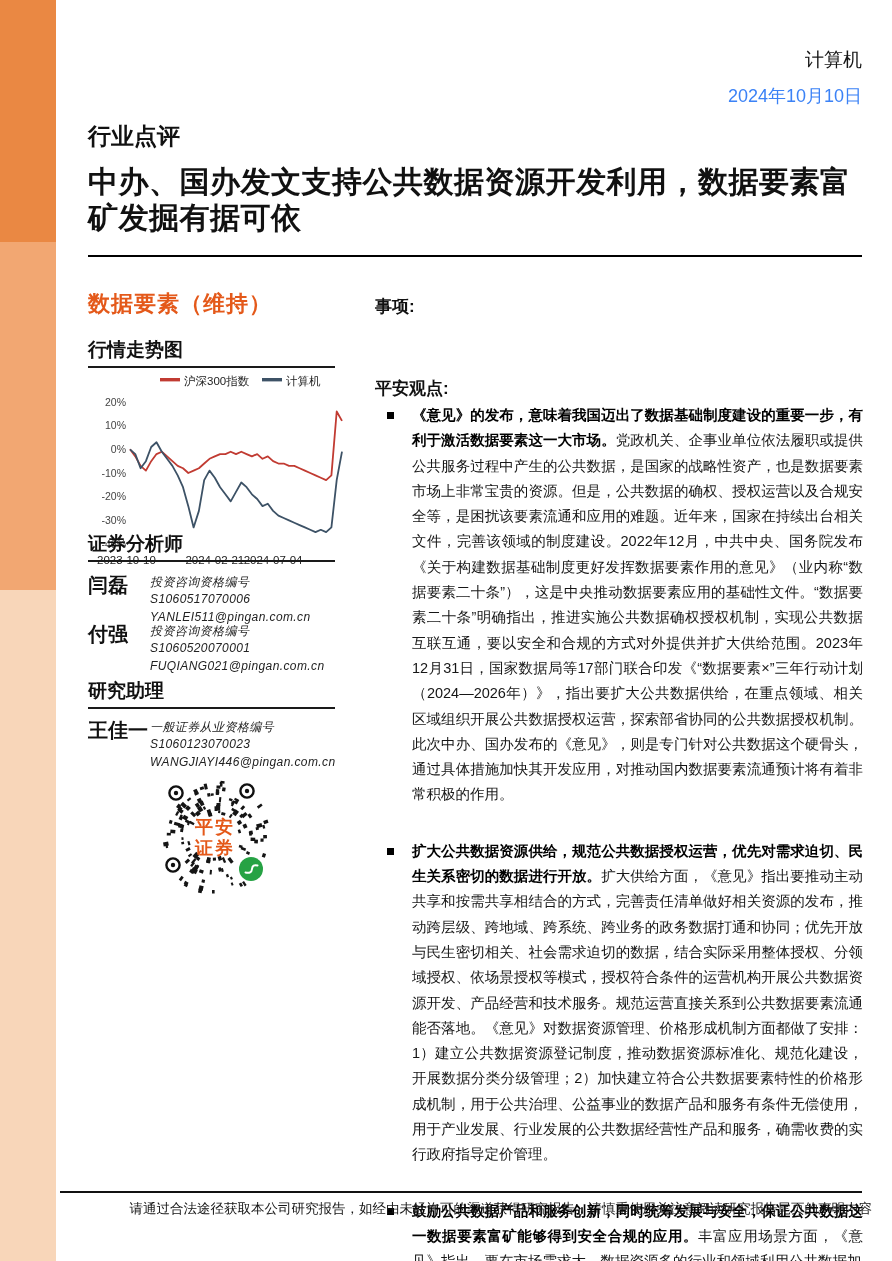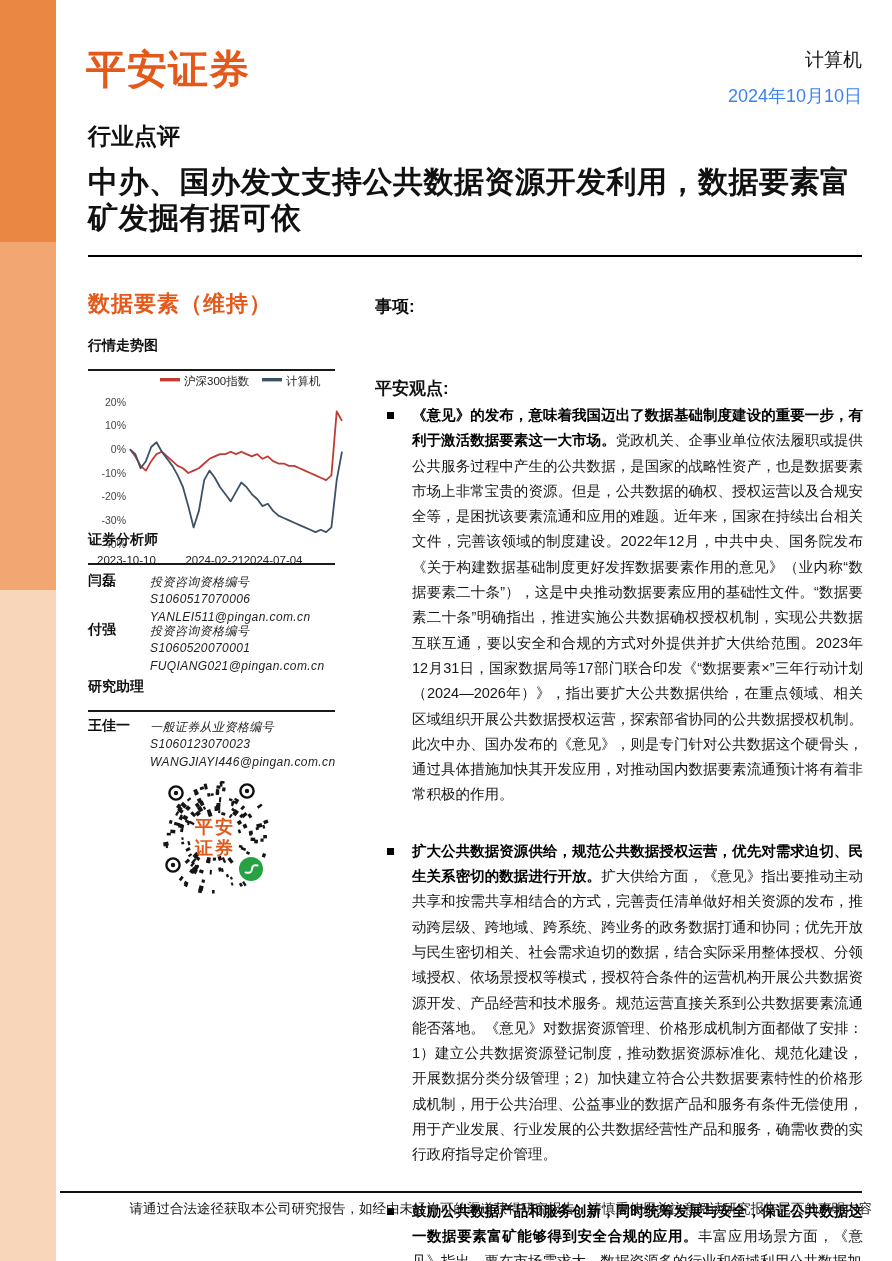--- a/index.html
+++ b/index.html
@@ -16,23 +16,23 @@
   .logo{left:86px;top:42px;font-size:40px;font-weight:900;letter-spacing:1px;}
   .industry{right:30px;top:47px;font-size:19px;color:#151515;}
   .date{right:30px;top:84px;font-size:18px;color:#3b82f6;}
   .report-type{left:88px;top:121px;font-size:23px;font-weight:bold;}
   .title{left:88px;top:164px;width:772px;font-size:30px;line-height:36px;
          font-weight:bold;letter-spacing:0.5px;}
   .title-rule{left:88px;top:255px;width:774px;height:2px;background:#000;}
 
   
   .rating{left:88px;top:289px;font-size:22px;font-weight:bold;letter-spacing:1px;}
-  .sub-head{font-size:14px;font-weight:bold;width:247px;padding-bottom:14px;
+  .sub-head{font-size:19px;font-weight:bold;width:247px;padding-bottom:3px;
             border-bottom:2px solid #1a1a1a;}
-  .an-name{font-size:14px;font-weight:bold;left:88px;}
+  .an-name{font-size:20px;font-weight:bold;left:88px;}
   .an-line{font-size:12px;left:150px;letter-spacing:0.4px;color:#222;font-style:italic;}
   .ytick{font-size:10.5px;fill:#444;}
   .xtick{font-size:11.5px;fill:#222;}
   .legend-text{font-size:11.5px;fill:#222;}
 
   
   .sec-head{font-size:17px;font-weight:bold;}
   .body-text{font-size:14.5px;line-height:25.3px;text-align:justify;color:#161616;}
   .bullets{left:375px;top:403px;width:488px;}
   .bullet{display:flex;margin-bottom:31px;}
@@ -50,21 +50,20 @@
 <div id="page">
 
   <div class="seg" style="top: 0px; height: 242px; background: rgb(234, 136, 67);"></div>
   <div class="seg" style="top: 242px; height: 348px; background: rgb(242, 167, 114);"></div>
   <div class="seg" style="top: 590px; height: 671px; background: rgb(248, 214, 185);"></div>
 
   <div class="seg-label" style="top:53px;font-size:20px;letter-spacing:14px;">行业报告</div>
   <div class="seg-label" style="top:354px;font-size:19px;letter-spacing:11px;">行业点评</div>
   <div class="seg-label" style="top:832px;font-size:19px;letter-spacing:11px;">证券研究报告</div>
 
-  <div class="abs logo" style="color: rgb(228, 89, 26);">平安证券</div>
   <div class="abs industry">计算机</div>
   <div class="abs date">2024年10月10日</div>
   <div class="abs report-type">行业点评</div>
   <div class="abs title">中办、国办发文支持公共数据资源开发利用，数据要素富矿发掘有据可依</div>
   <div class="abs title-rule"></div>
 
   <div class="abs rating" style="color: rgb(228, 89, 26);">数据要素（维持）</div>
 
   <div class="abs sub-head" style="left:88px;top:337px;">行情走势图</div>
 

